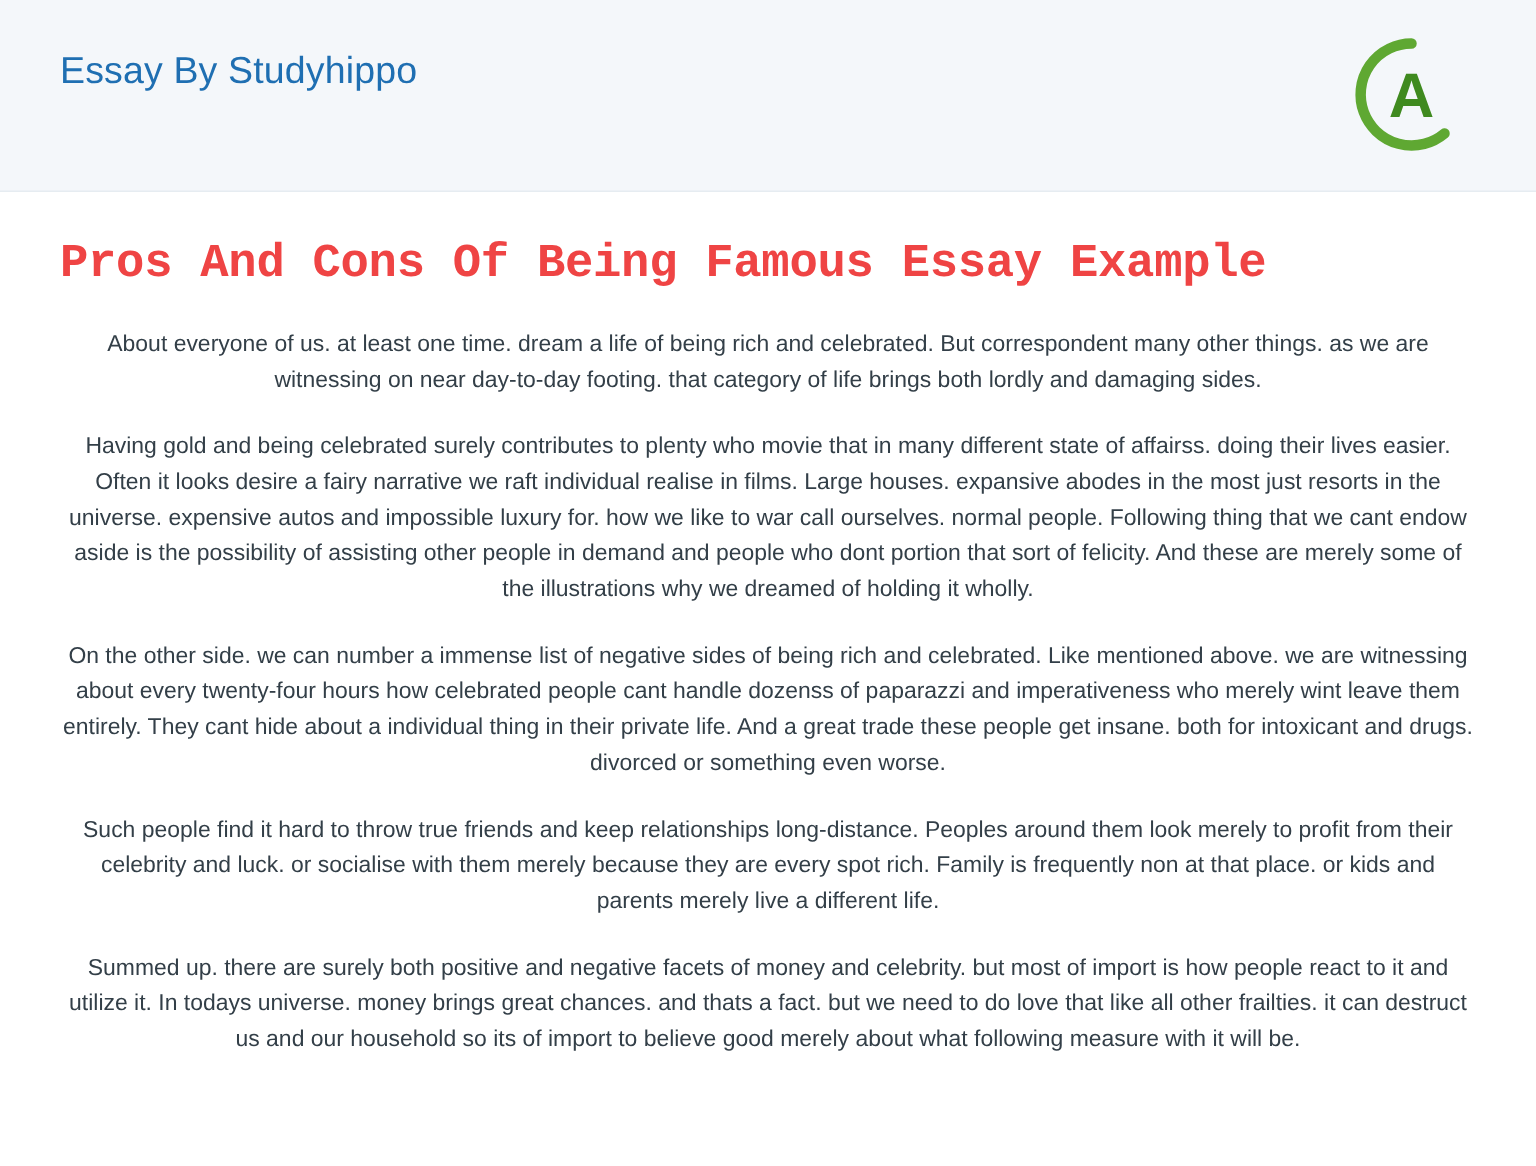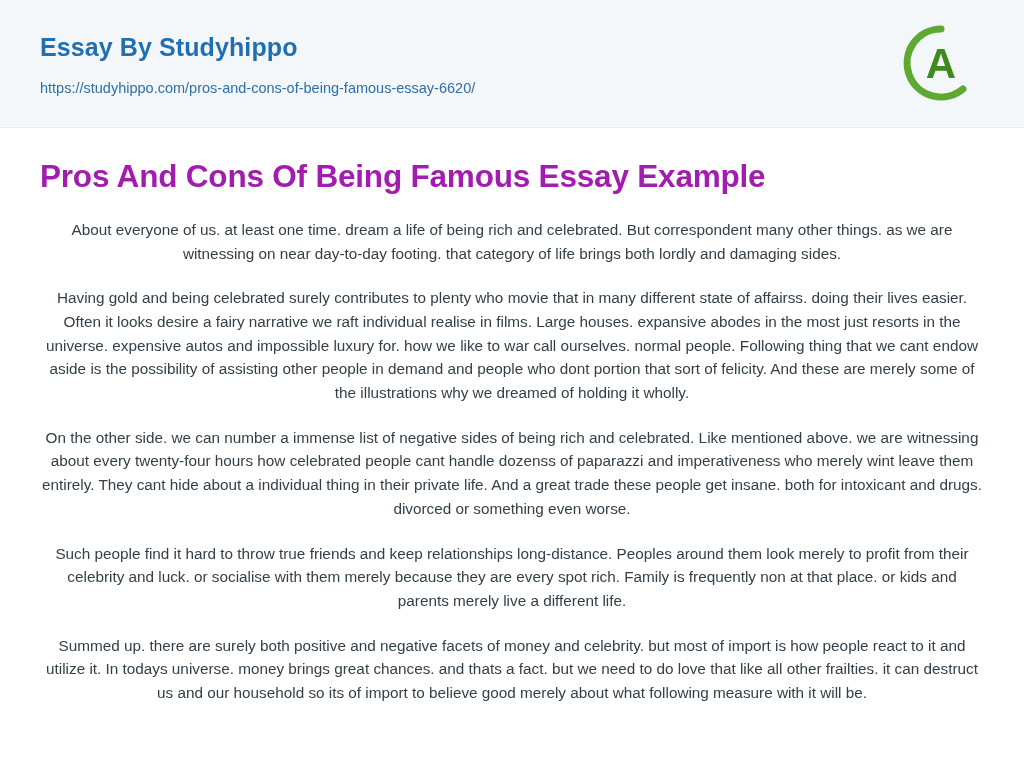--- a/index.html
+++ b/index.html
@@ -32,21 +32,21 @@
     align-items: flex-start;
     justify-content: space-between;
     position: relative;
   }
   .header-left {
     display: flex;
     flex-direction: column;
   }
   .site-title {
     font-size: 25px;
-    font-weight: bold;
+    font-weight: normal;
     color: #1f6fb2;
     letter-spacing: 0.1px;
     line-height: 1.1;
     margin: 0;
   }
   .site-url {
     margin-top: 18px;
     font-size: 14.5px;
     color: #2d6fa8;
     text-decoration: none;
@@ -63,42 +63,42 @@
     display: block;
   }
   
   .article {
     padding: 30px 40px 0 40px;
     box-sizing: border-box;
   }
   .article-title {
     font-size: 31.5px;
     font-weight: bold;
-    color: #a21caf;
+    color: #ef4444;
     margin: 0 0 22px 0;
     letter-spacing: -0.2px;
     line-height: 1.2;
+    font-family: Liberation Mono, monospace;
   }
   .para {
     font-size: 15.3px;
     line-height: 1.55;
     color: #333f48;
     margin: 0 0 21px 0;
     text-align: center;
   }
 </style>
 </head>
 <body>
 
 <div class="page">
 
   <div class="header">
     <div class="header-left">
       <div class="site-title">Essay By Studyhippo</div>
-      <a class="site-url" href="#">https://studyhippo.com/pros-and-cons-of-being-famous-essay-6620/</a>
     </div>
     <div class="logo-wrap">
       <svg width="82" height="82" viewBox="0 0 82 82" aria-hidden="true">
         <path d="M41 7 a34 34 0 1 0 22 60" fill="none" stroke="#5fa832" stroke-width="7" stroke-linecap="round"></path>
         <text x="41" y="56" text-anchor="middle" font-family="Liberation Sans, sans-serif" font-size="42" font-weight="bold" fill="#3f8a1f">A</text>
       </svg>
     </div>
   </div>
 
   <div class="article">

